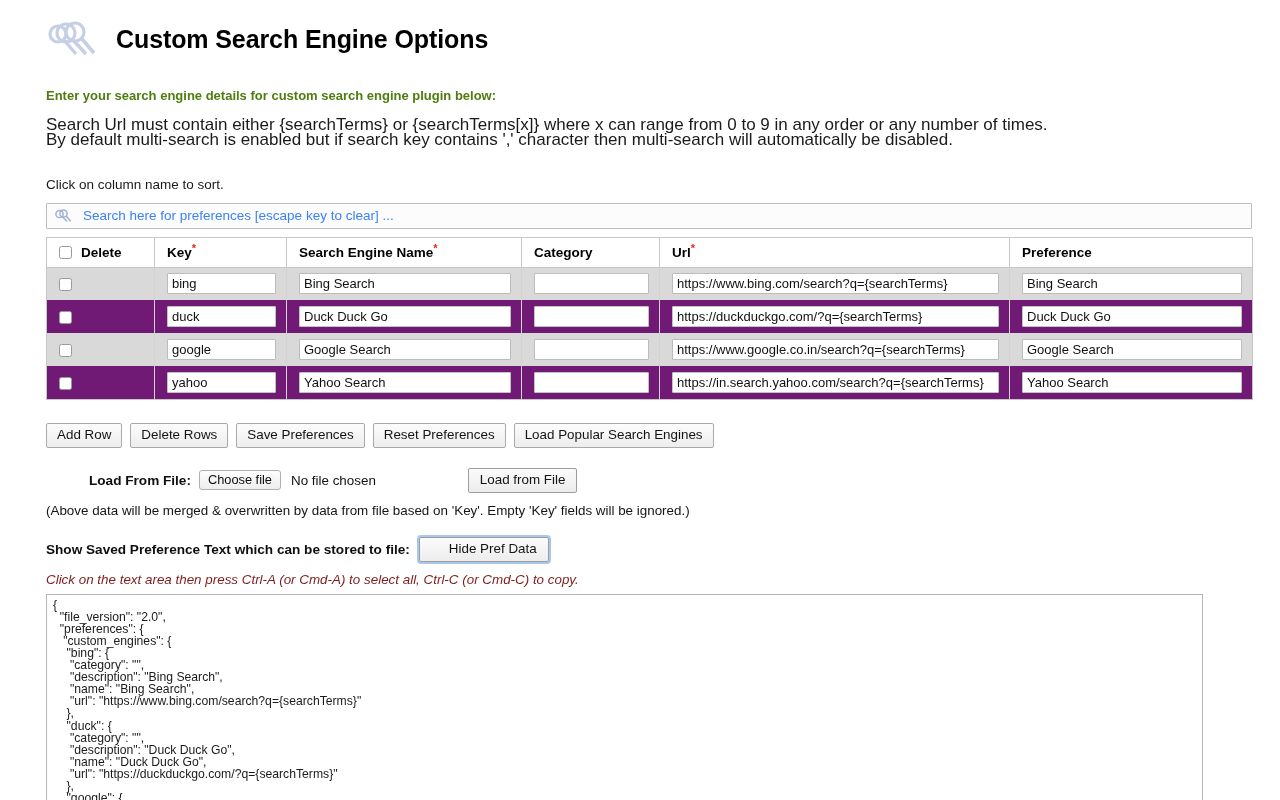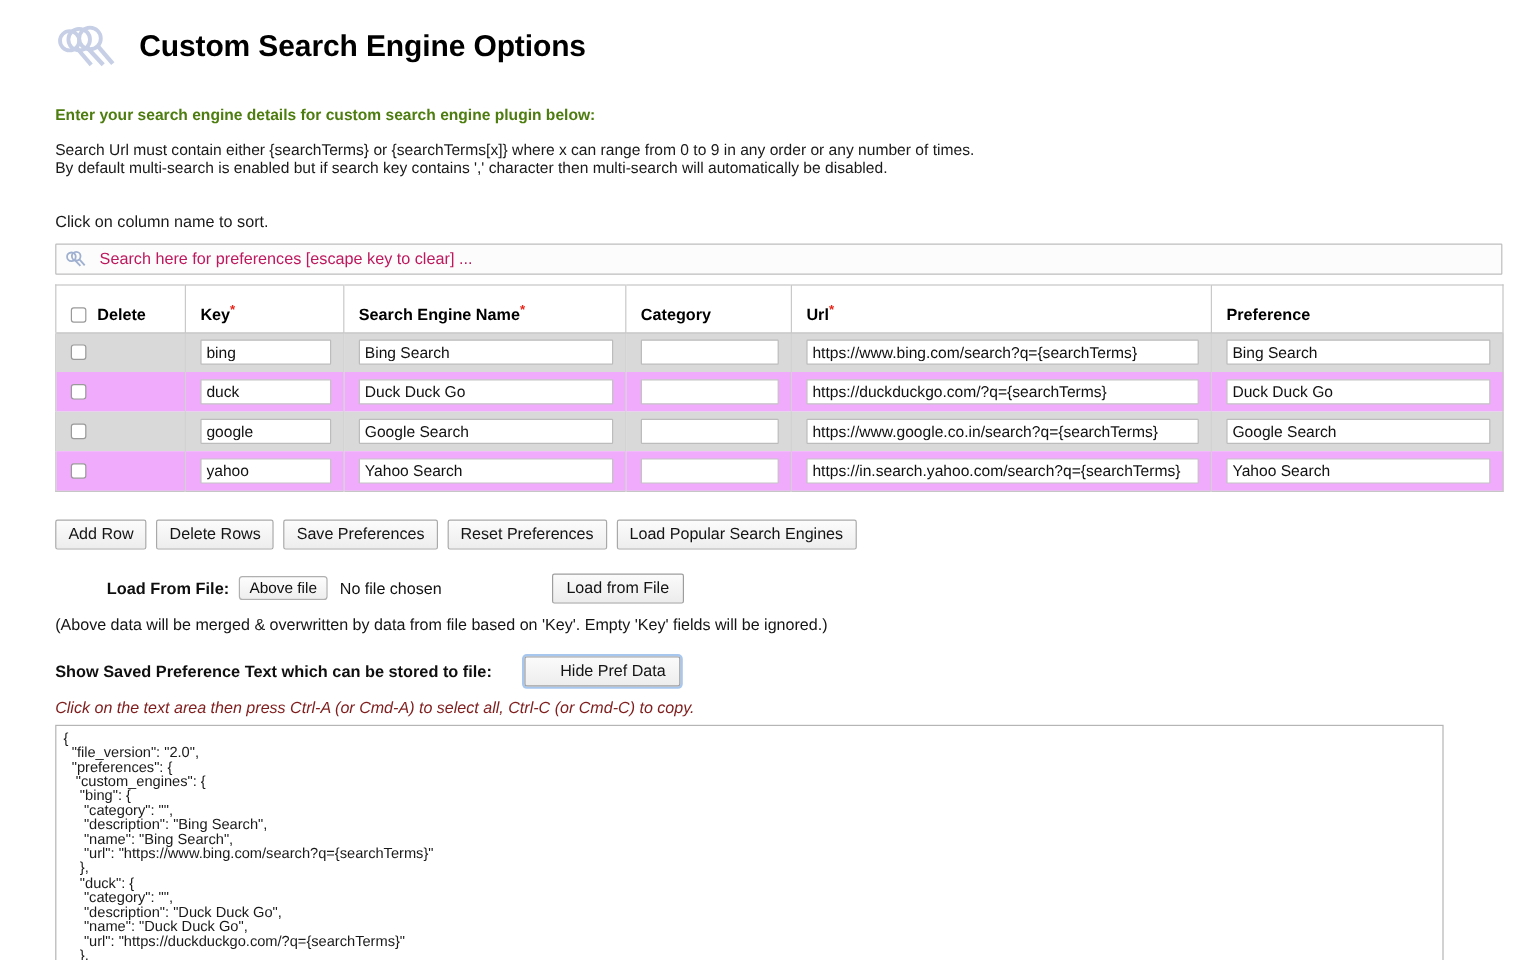--- a/index.html
+++ b/index.html
@@ -44,21 +44,21 @@
   
   .subhead {
     font-size: 13px;
     font-weight: bold;
     color: #4d7c0f;
     margin-top: 25px;
     margin-bottom: 0;
     line-height: 18px;
   }
   .note {
-    font-size: 13px;
+    font-size: 17px;
     color: #1a1a1a;
     line-height: 14.6px;
     margin-top: 12px;
   }
   .note div { padding: 0.6px 0; }
   .sorthint {
     font-size: 13.5px;
     color: #1a1a1a;
     margin-top: 28px;
     line-height: 16px;
@@ -77,37 +77,37 @@
     border-radius: 1px;
   }
   .searchbar .mini-icon {
     width: 20px; height: 16px;
     flex: 0 0 20px;
     position: relative;
     margin-right: 10px;
   }
   .searchbar .ph {
     font-size: 13.5px;
-    color: #be185d;
+    color: #3b82f6;
   }
 
   
   table.prefs {
     margin-top: 8px;
     width: 1206px;
     border-collapse: collapse;
     border: 1px solid #c6c6c6;
     table-layout: fixed;
   }
   table.prefs th {
     background: #ffffff;
     font-size: 13.5px;
     font-weight: bold;
     text-align: left;
-    padding: 17px 10px 7px 12px;
+    padding: 7px 10px 7px 12px;
     border-right: 1px solid #c9c9c9;
     border-bottom: 1px solid #c6c6c6;
     color: #000;
     height: 28px;
     vertical-align: middle;
     white-space: nowrap;
     cursor: pointer;
   }
   table.prefs th:last-child { border-right: none; }
   .req { color: #e8261a; font-size: 11px; vertical-align: super; line-height: 0; }
@@ -121,21 +121,21 @@
   .hdr-inner { display: flex; align-items: center; gap: 9px; }
 
   table.prefs td {
     padding: 5px 10px 5px 12px;
     border-right: 1px solid #d2d2d2;
     vertical-align: middle;
     height: 33px;
   }
   table.prefs td:last-child { border-right: none; }
   table.prefs tr.odd td { background: #d9d9d9; }
-  table.prefs tr.even td { background: #f0abfc; }
+  table.prefs tr.even td { background: #701a75; }
   table.prefs tr.odd td.cell-del,
   table.prefs tr.even td.cell-del { border-right: 1px solid #d2d2d2; }
 
   .cb {
     width: 13px; height: 13px;
     border: 1px solid #9a9a9a;
     background: #fff;
     border-radius: 2.5px;
     display: inline-block;
     vertical-align: middle;
@@ -216,21 +216,21 @@
     font-size: 13.4px;
     color: #151515;
   }
 
   .prefline {
     margin-top: 19px;
     display: flex;
     align-items: center;
     font-size: 13.6px;
   }
-  .prefline .lbl { font-weight: bold; color: #0f0f0f; margin-right: 27px; text-align: right; }
+  .prefline .lbl { font-weight: bold; color: #0f0f0f; margin-right: 9px; text-align: right; }
   button.hidepref {
     font-family: "Liberation Sans", sans-serif;
     font-size: 13.4px;
     color: #141414;
     background: linear-gradient(#fbfbfb, #ededed);
     border: 1px solid #9d9d9d;
     border-radius: 2px;
     padding: 4px 11px 5px 29px;
     height: 25px;
     line-height: 14px;
@@ -376,21 +376,21 @@
   <div class="btnrow">
     <button class="std">Add Row</button>
     <button class="std">Delete Rows</button>
     <button class="std">Save Preferences</button>
     <button class="std">Reset Preferences</button>
     <button class="std">Load Popular Search Engines</button>
   </div>
 
   <div class="fileline">
     <span class="lbl">Load From File:</span>
-    <button class="choose">Above file</button>
+    <button class="choose">Choose file</button>
     <span class="nofile">No file chosen</span>
     <button class="loadfile">Load from File</button>
   </div>
 
   <div class="mergenote">(Above data will be merged &amp; overwritten by data from file based on 'Key'. Empty 'Key' fields will be ignored.)</div>
 
   <div class="prefline">
     <span class="lbl">Show Saved Preference Text which can be stored to file:</span>
     <button class="hidepref">Hide Pref Data</button>
   </div>

